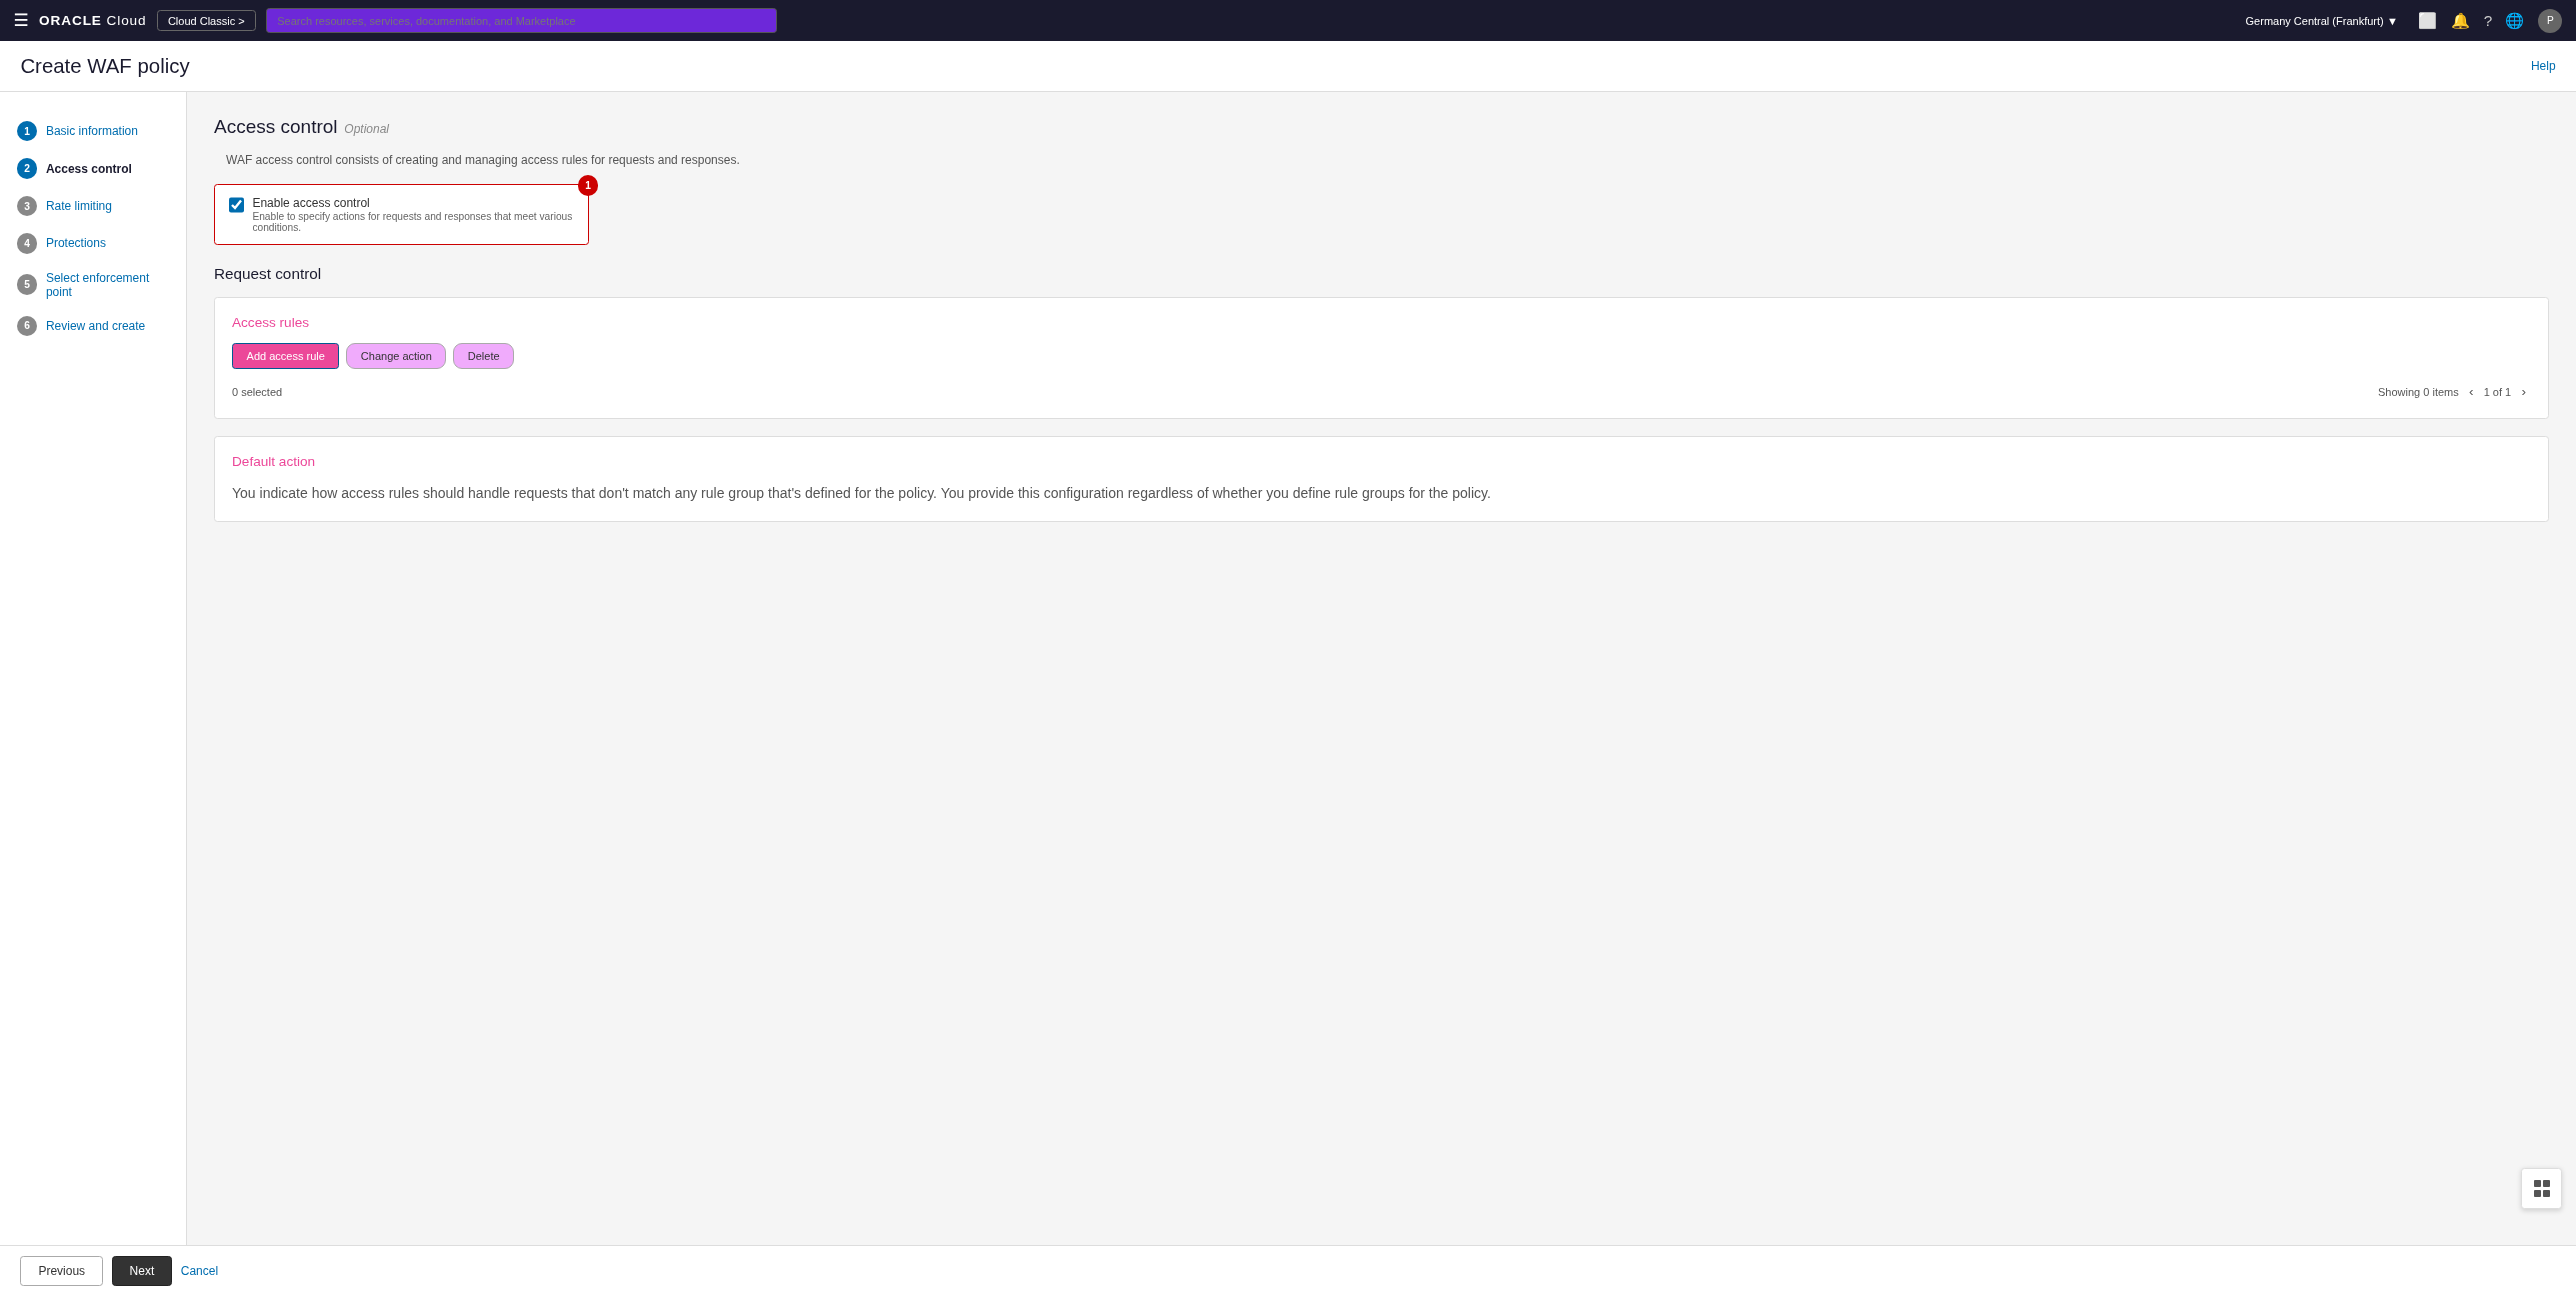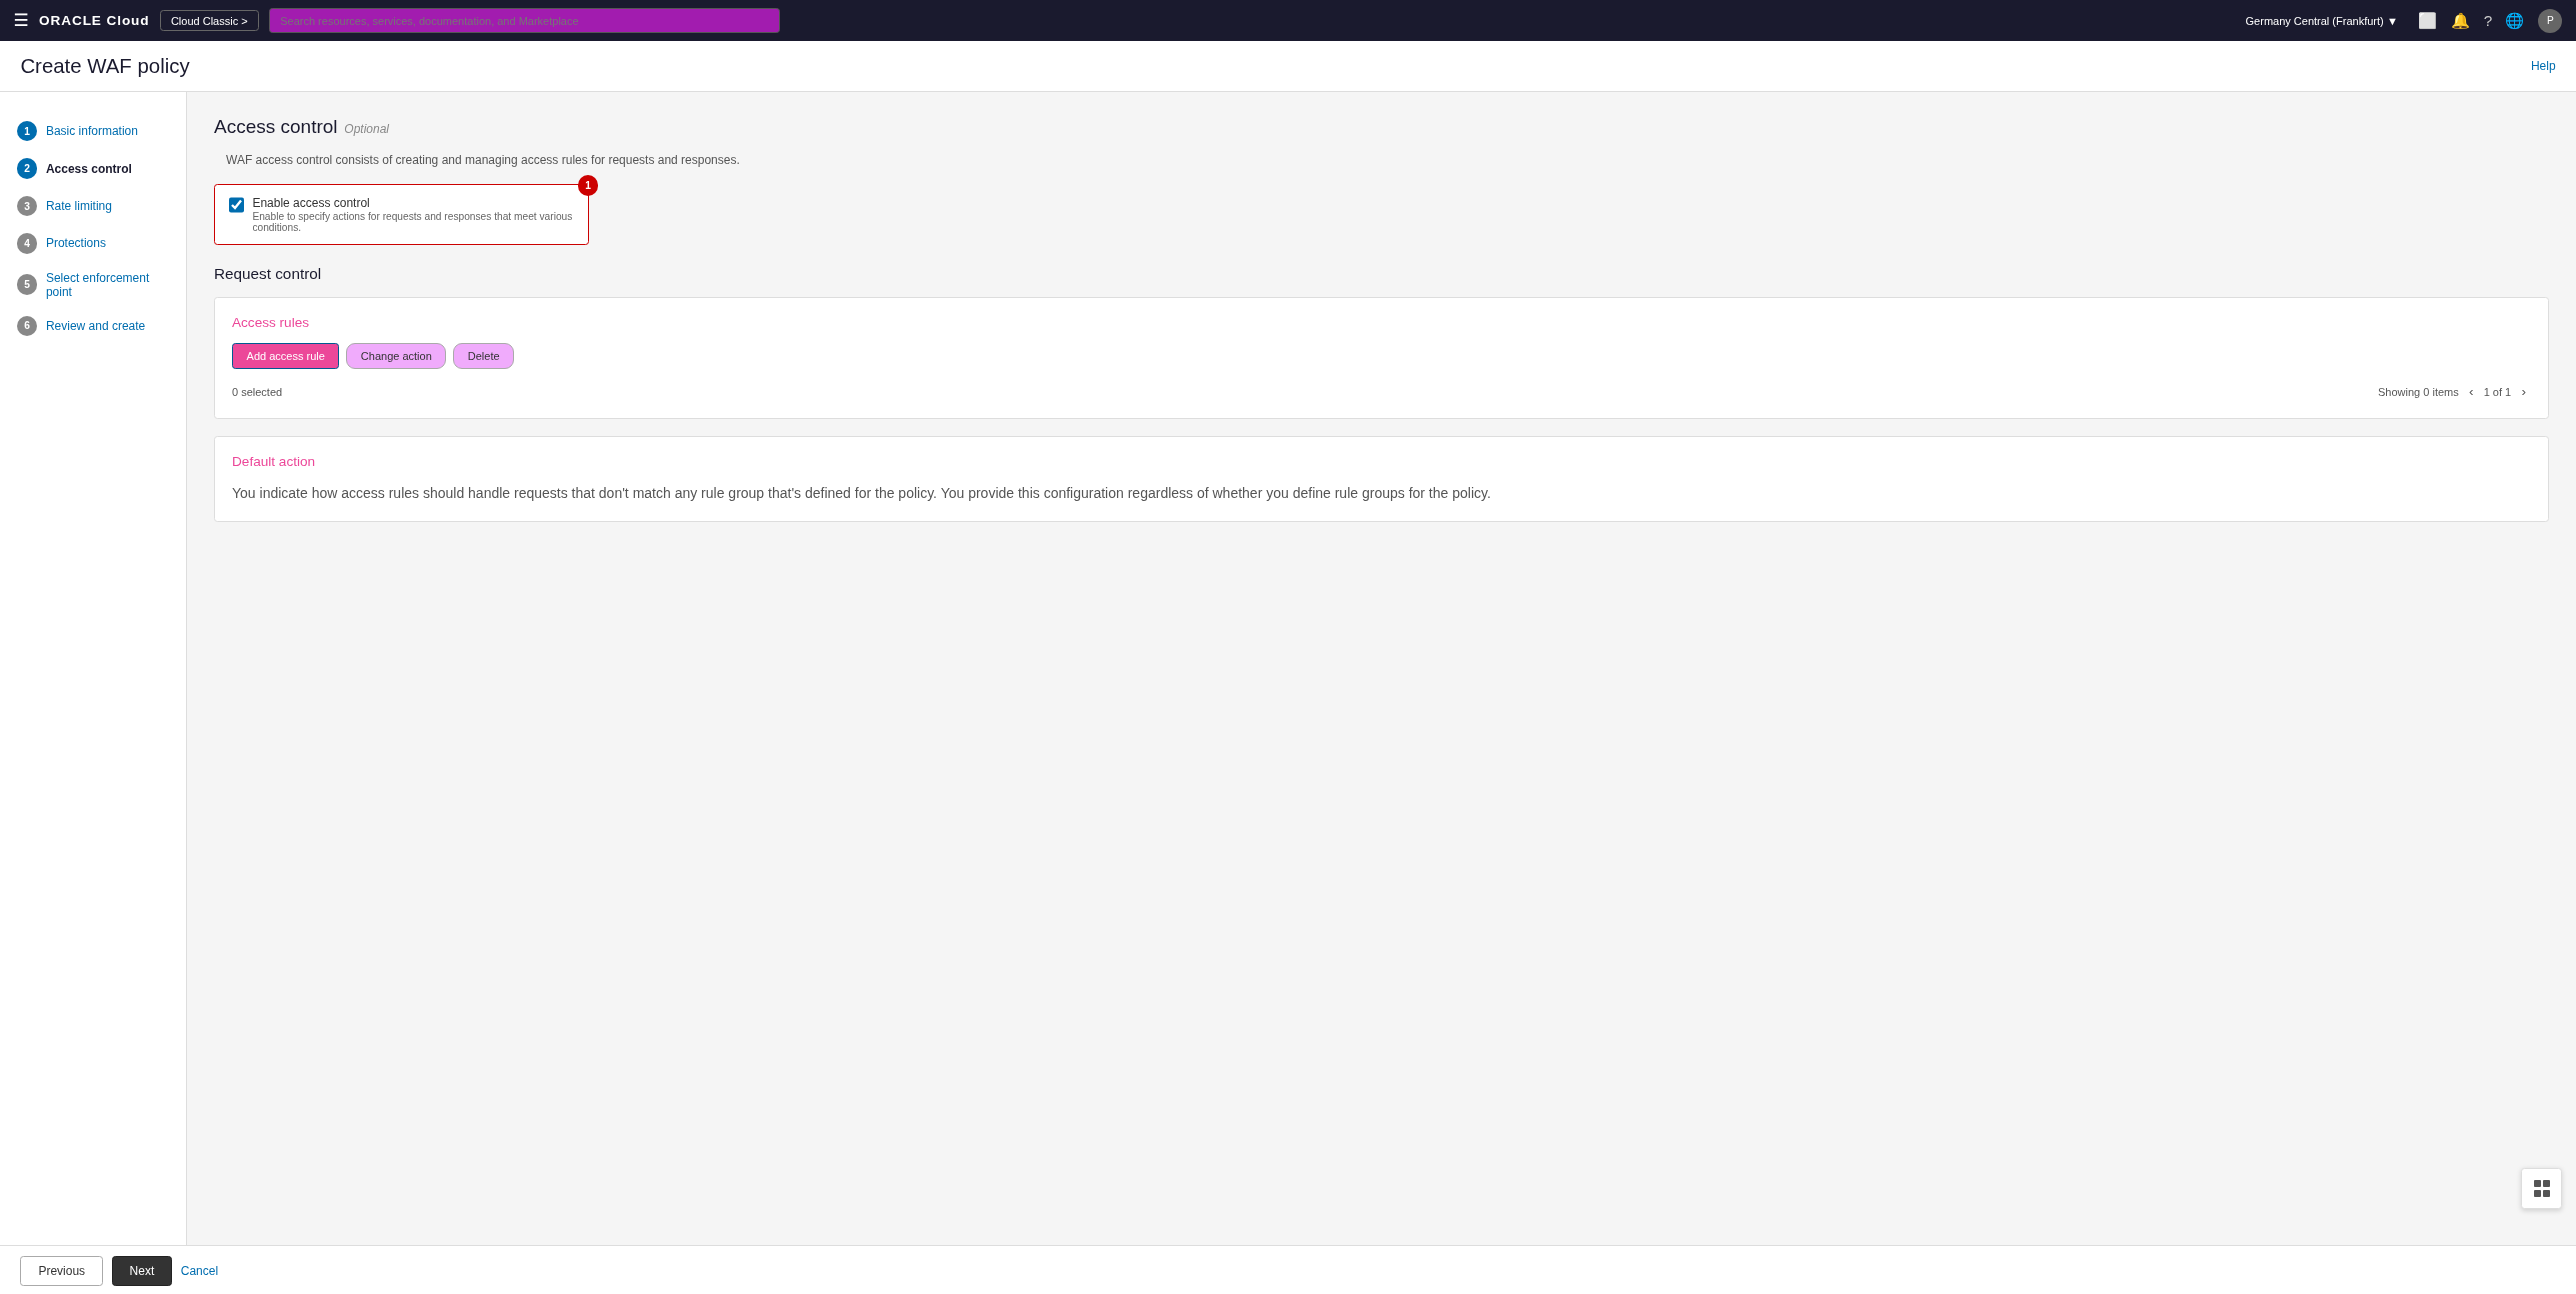--- a/index.html
+++ b/index.html
@@ -9,34 +9,34 @@
     .top-nav {
       background: #1a1a2e;
       display: flex;
       align-items: center;
       height: 41px;
       padding: 0 13.6px;
       gap: 10.2px;
     }
     .top-nav-hamburger { color: #fff; font-size: 17px; cursor: pointer; }
     .oracle-logo { color: #fff; font-weight: bold; font-size: 13.6px; letter-spacing: 0.9px; white-space: nowrap; }
-    .oracle-logo span { font-weight: 700; }
+    .oracle-logo span { font-weight: 400; }
     .cloud-classic-btn {
       background: transparent;
       border: 0.9px solid #666;
       color: #fff;
       padding: 3.4px 10.2px;
       border-radius: 3.4px;
       cursor: pointer;
       font-size: 11px;
       white-space: nowrap;
     }
     .search-bar {
       flex: 1;
-      background: #a21caf;
+      background: #6d28d9;
       border: 0.9px solid #555;
       border-radius: 3.4px;
       color: #ccc;
       padding: 5.1px 10.2px;
       font-size: 11px;
       max-width: 511px;
       outline: none;
     }
     .nav-spacer { flex: 1; }
     .region-selector {

